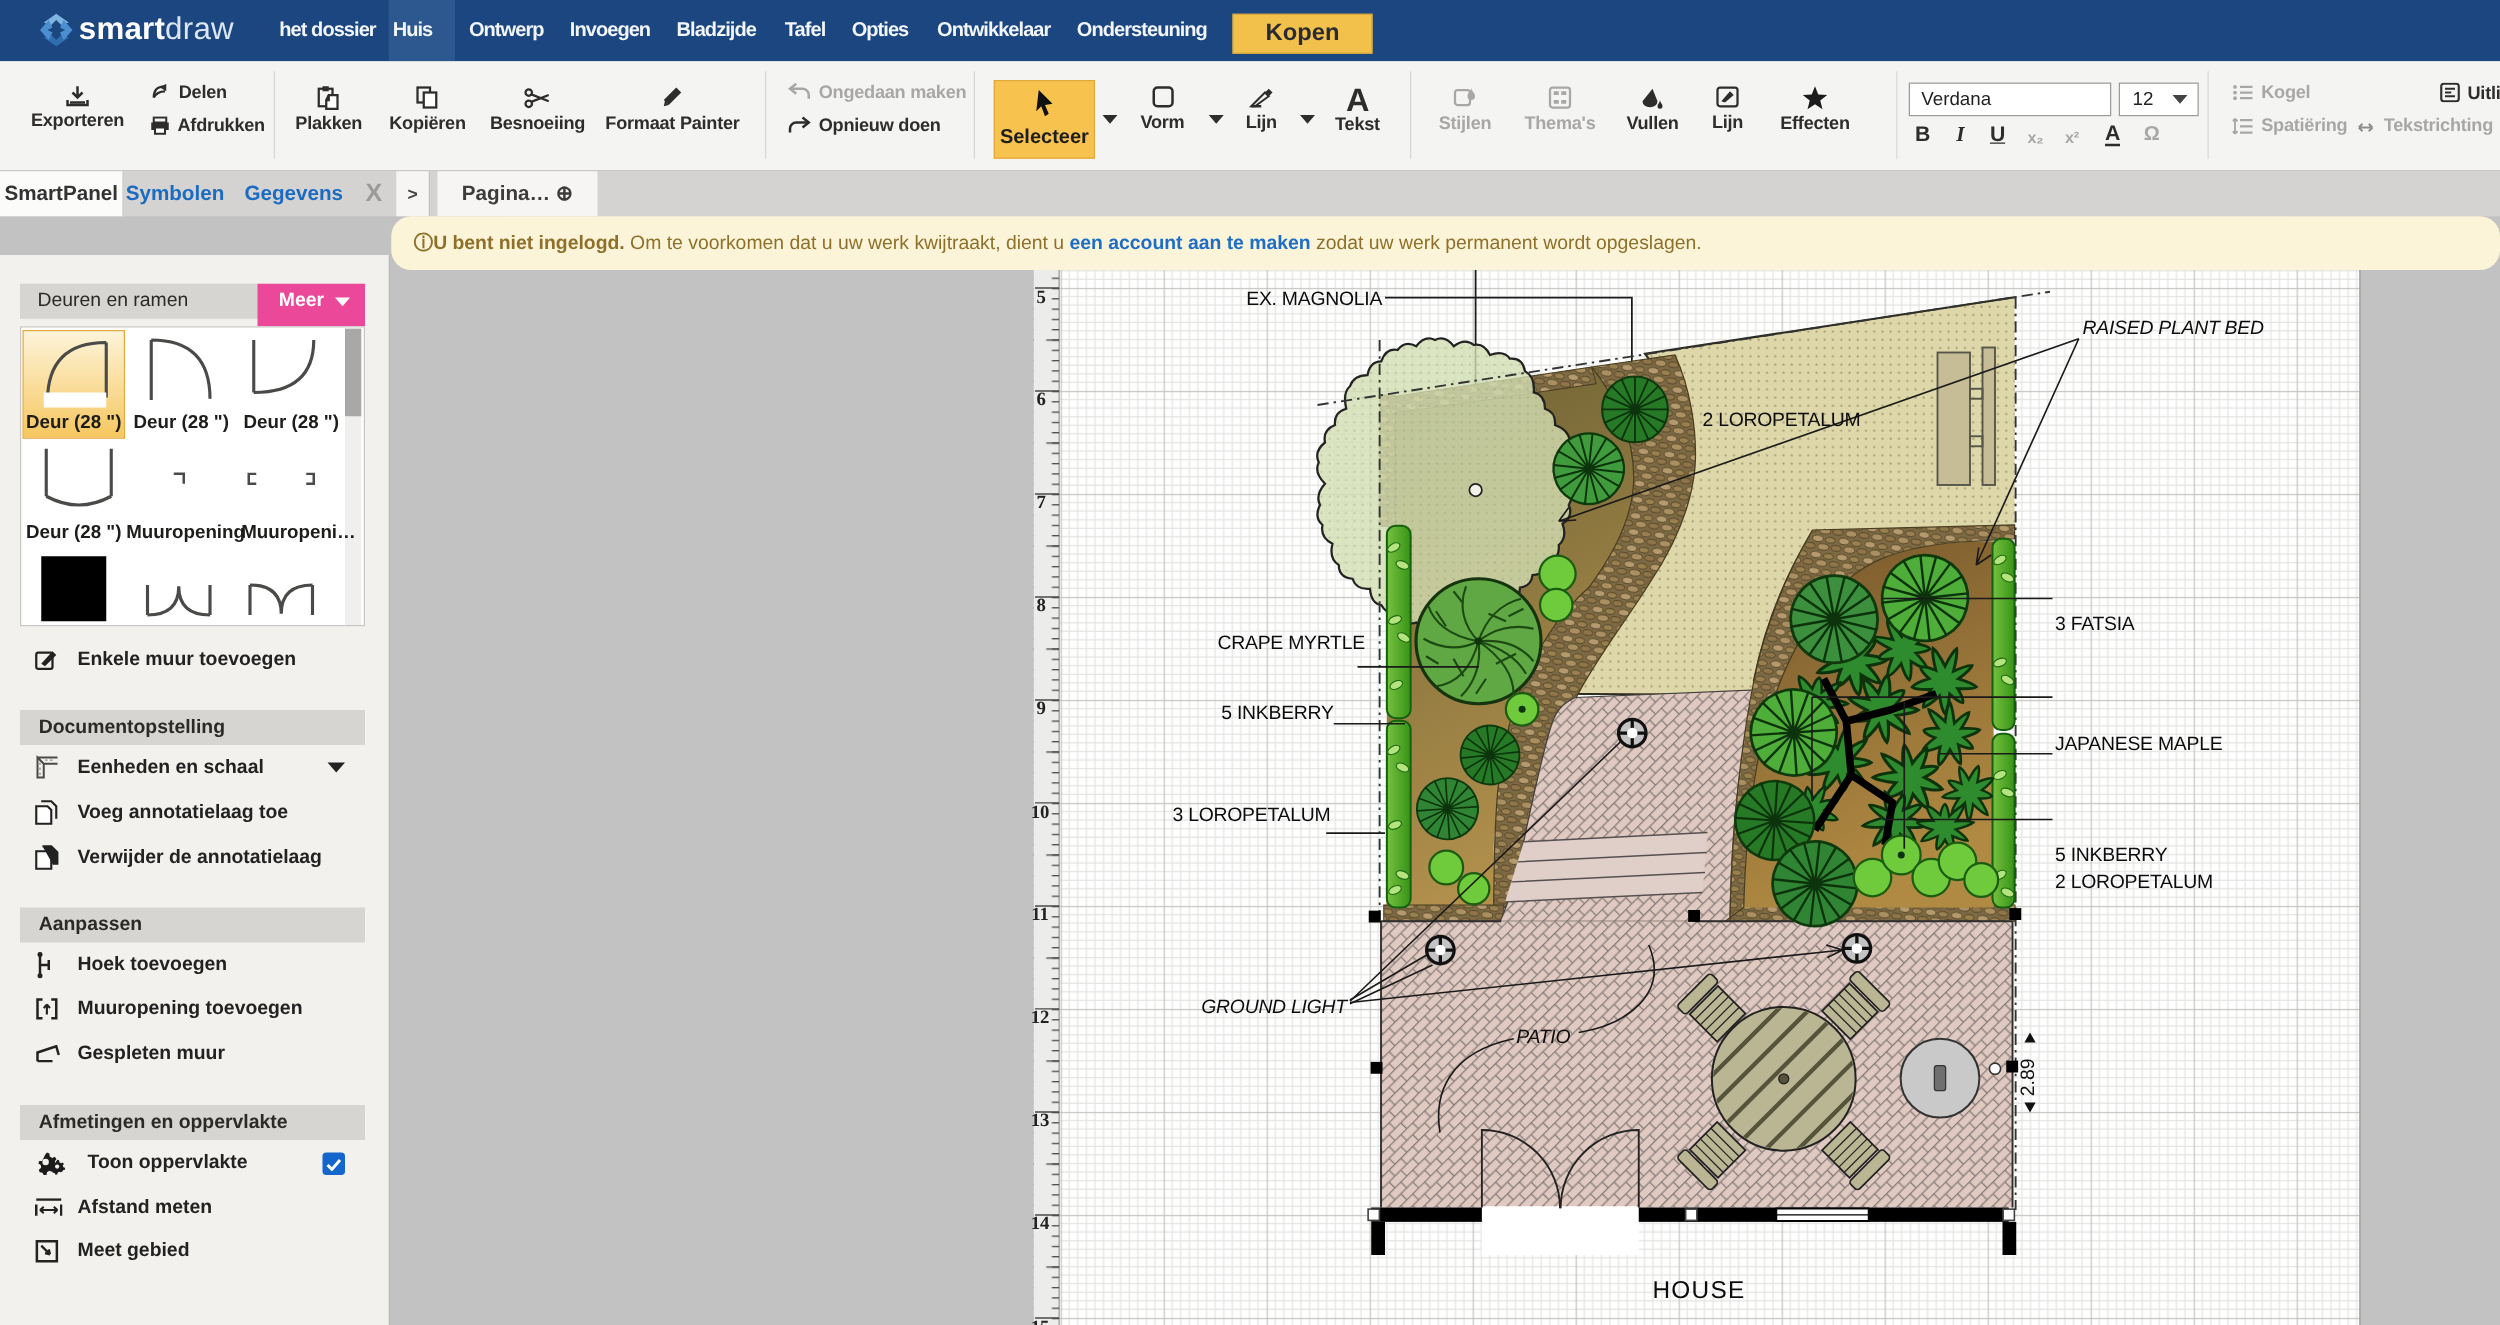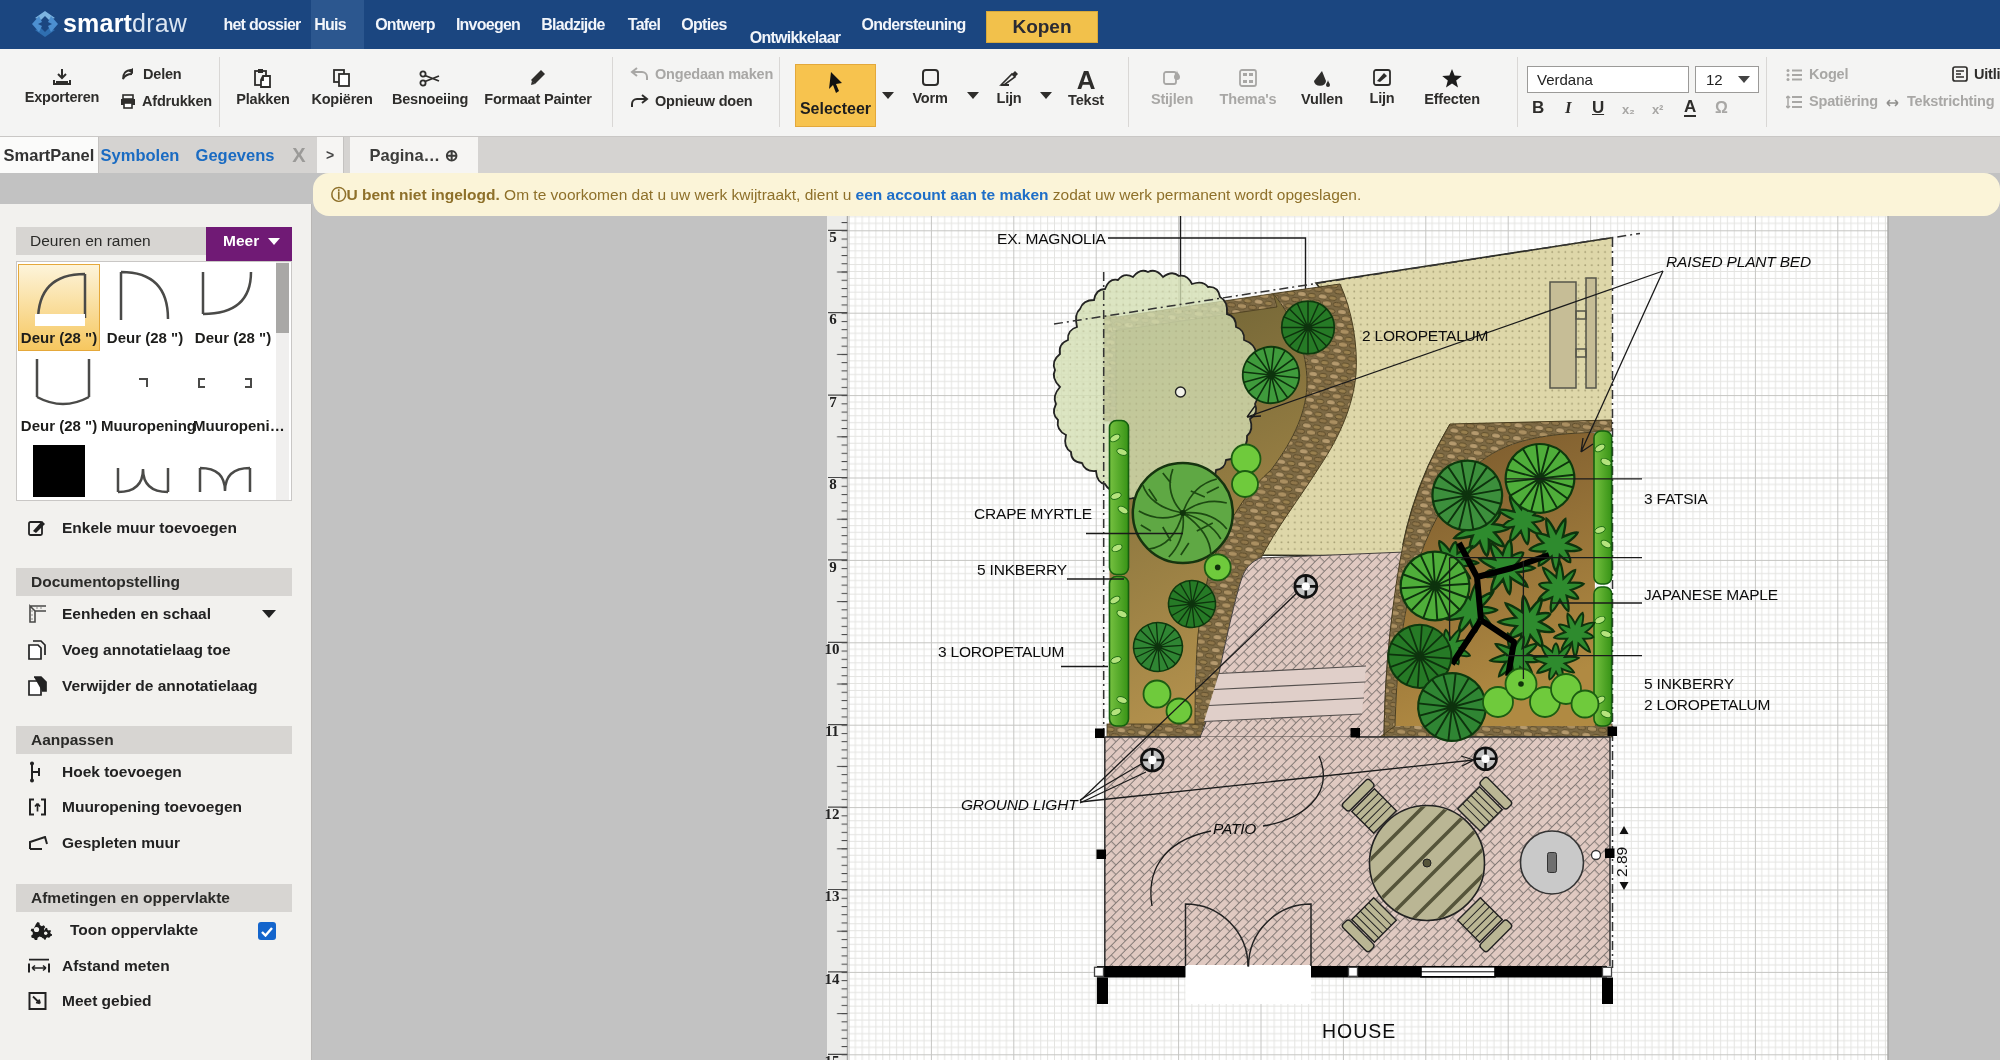--- a/index.html
+++ b/index.html
@@ -50,21 +50,21 @@
     <path d="M27 14 L20 6 L17 12 L21 14 L17 16 L20 22 Z" fill="#4c8fd0"></path>
   </svg>
   <div id="logotxt">smart<span>draw</span></div>
   <div class="mi" style="left:212px;width:100px;">het dossier</div>
   <div class="mi" style="left:301px;width:58px;">Huis</div>
   <div class="mi" style="left:355px;width:100px;">Ontwerp</div>
   <div class="mi" style="left:438px;width:100px;">Invoegen</div>
   <div class="mi" style="left:523px;width:100px;">Bladzijde</div>
   <div class="mi" style="left:594px;width:100px;">Tafel</div>
   <div class="mi" style="left:654px;width:100px;">Opties</div>
-  <div class="mi" style="left:745px;width:100px;margin-top:13px;">Ontwikkelaar</div>
+  <div class="mi" style="left:745px;width:100px;">Ontwikkelaar</div>
   <div class="mi" style="left:853px;width:121px;">Ondersteuning</div>
   <div id="kopen">Kopen</div>
 </div>
 
 <div id="tb">
   <div class="ti" style="left:22px;top:19px;width:80px;">
     <svg width="20" height="18" viewBox="0 0 20 18">
         <path d="M10 1v9M6 6l4 4 4-4" stroke="#2e2d2b" stroke-width="2" fill="none"></path>
         <path d="M2 12v4h16v-4" stroke="#2e2d2b" stroke-width="2" fill="none"></path>
         <rect x="4" y="13" width="12" height="2" fill="#2e2d2b"></rect>
@@ -217,21 +217,21 @@
   <div class="tab" style="left:0;width:99px;background:#fbfbfa;color:#333;border-right:1px solid #c4c2c0;">SmartPanel</div>
   <div class="tab" style="left:99px;width:82px;color:#1a6bc2;">Symbolen</div>
   <div class="tab" style="left:195px;width:80px;color:#1a6bc2;">Gegevens</div>
   <div class="tab" style="left:285px;width:28px;color:#9b9a98;font-size:20px;font-weight:700;">X</div>
   <div class="tab" style="left:317px;width:27px;background:#f6f5f3;color:#444;font-size:14px;border-right:1px solid #c4c2c0;">&gt;</div>
   <div class="tab" style="left:350px;width:128px;background:#f6f5f3;color:#3c3c3a;">Pagina…&nbsp;⊕</div>
 </div>
 
 <div id="panel">
   <div class="phead" style="top:23px;padding-left:14px;font-weight:400;">Deuren en ramen
-    <div style="position:absolute;right:0;top:0;width:86px;height:44px;background:#701a75;color:#fff;text-align:left;padding-left:17px;font-weight:600;">Meer
+    <div style="position:absolute;right:0;top:0;width:86px;height:44px;background:#ec4899;color:#fff;text-align:left;padding-left:17px;font-weight:600;">Meer
       <span style="position:absolute;right:12px;top:11px;width:0;height:0;border-left:6px solid transparent;border-right:6px solid transparent;border-top:7px solid #fff;"></span>
     </div>
   </div>
   <div style="position:absolute;left:16px;top:57px;width:276px;height:240px;background:#fff;border:1px solid #c9c7c5;overflow:hidden;">
 
     <div style="position:absolute;right:2px;top:0px;width:13px;height:238px;background:#f0efee;"></div>
     <div style="position:absolute;right:2px;top:1px;width:13px;height:70px;background:#a9a8a6;"></div>
 
     <div style="position:absolute;left:1px;top:2px;width:82px;height:87px;background:linear-gradient(#fdf4da,#f6c75f);border:1.5px solid #e5a83a;"></div>
     <svg style="position:absolute;left:10px;top:8px;" width="64" height="60" viewBox="0 0 64 60">

